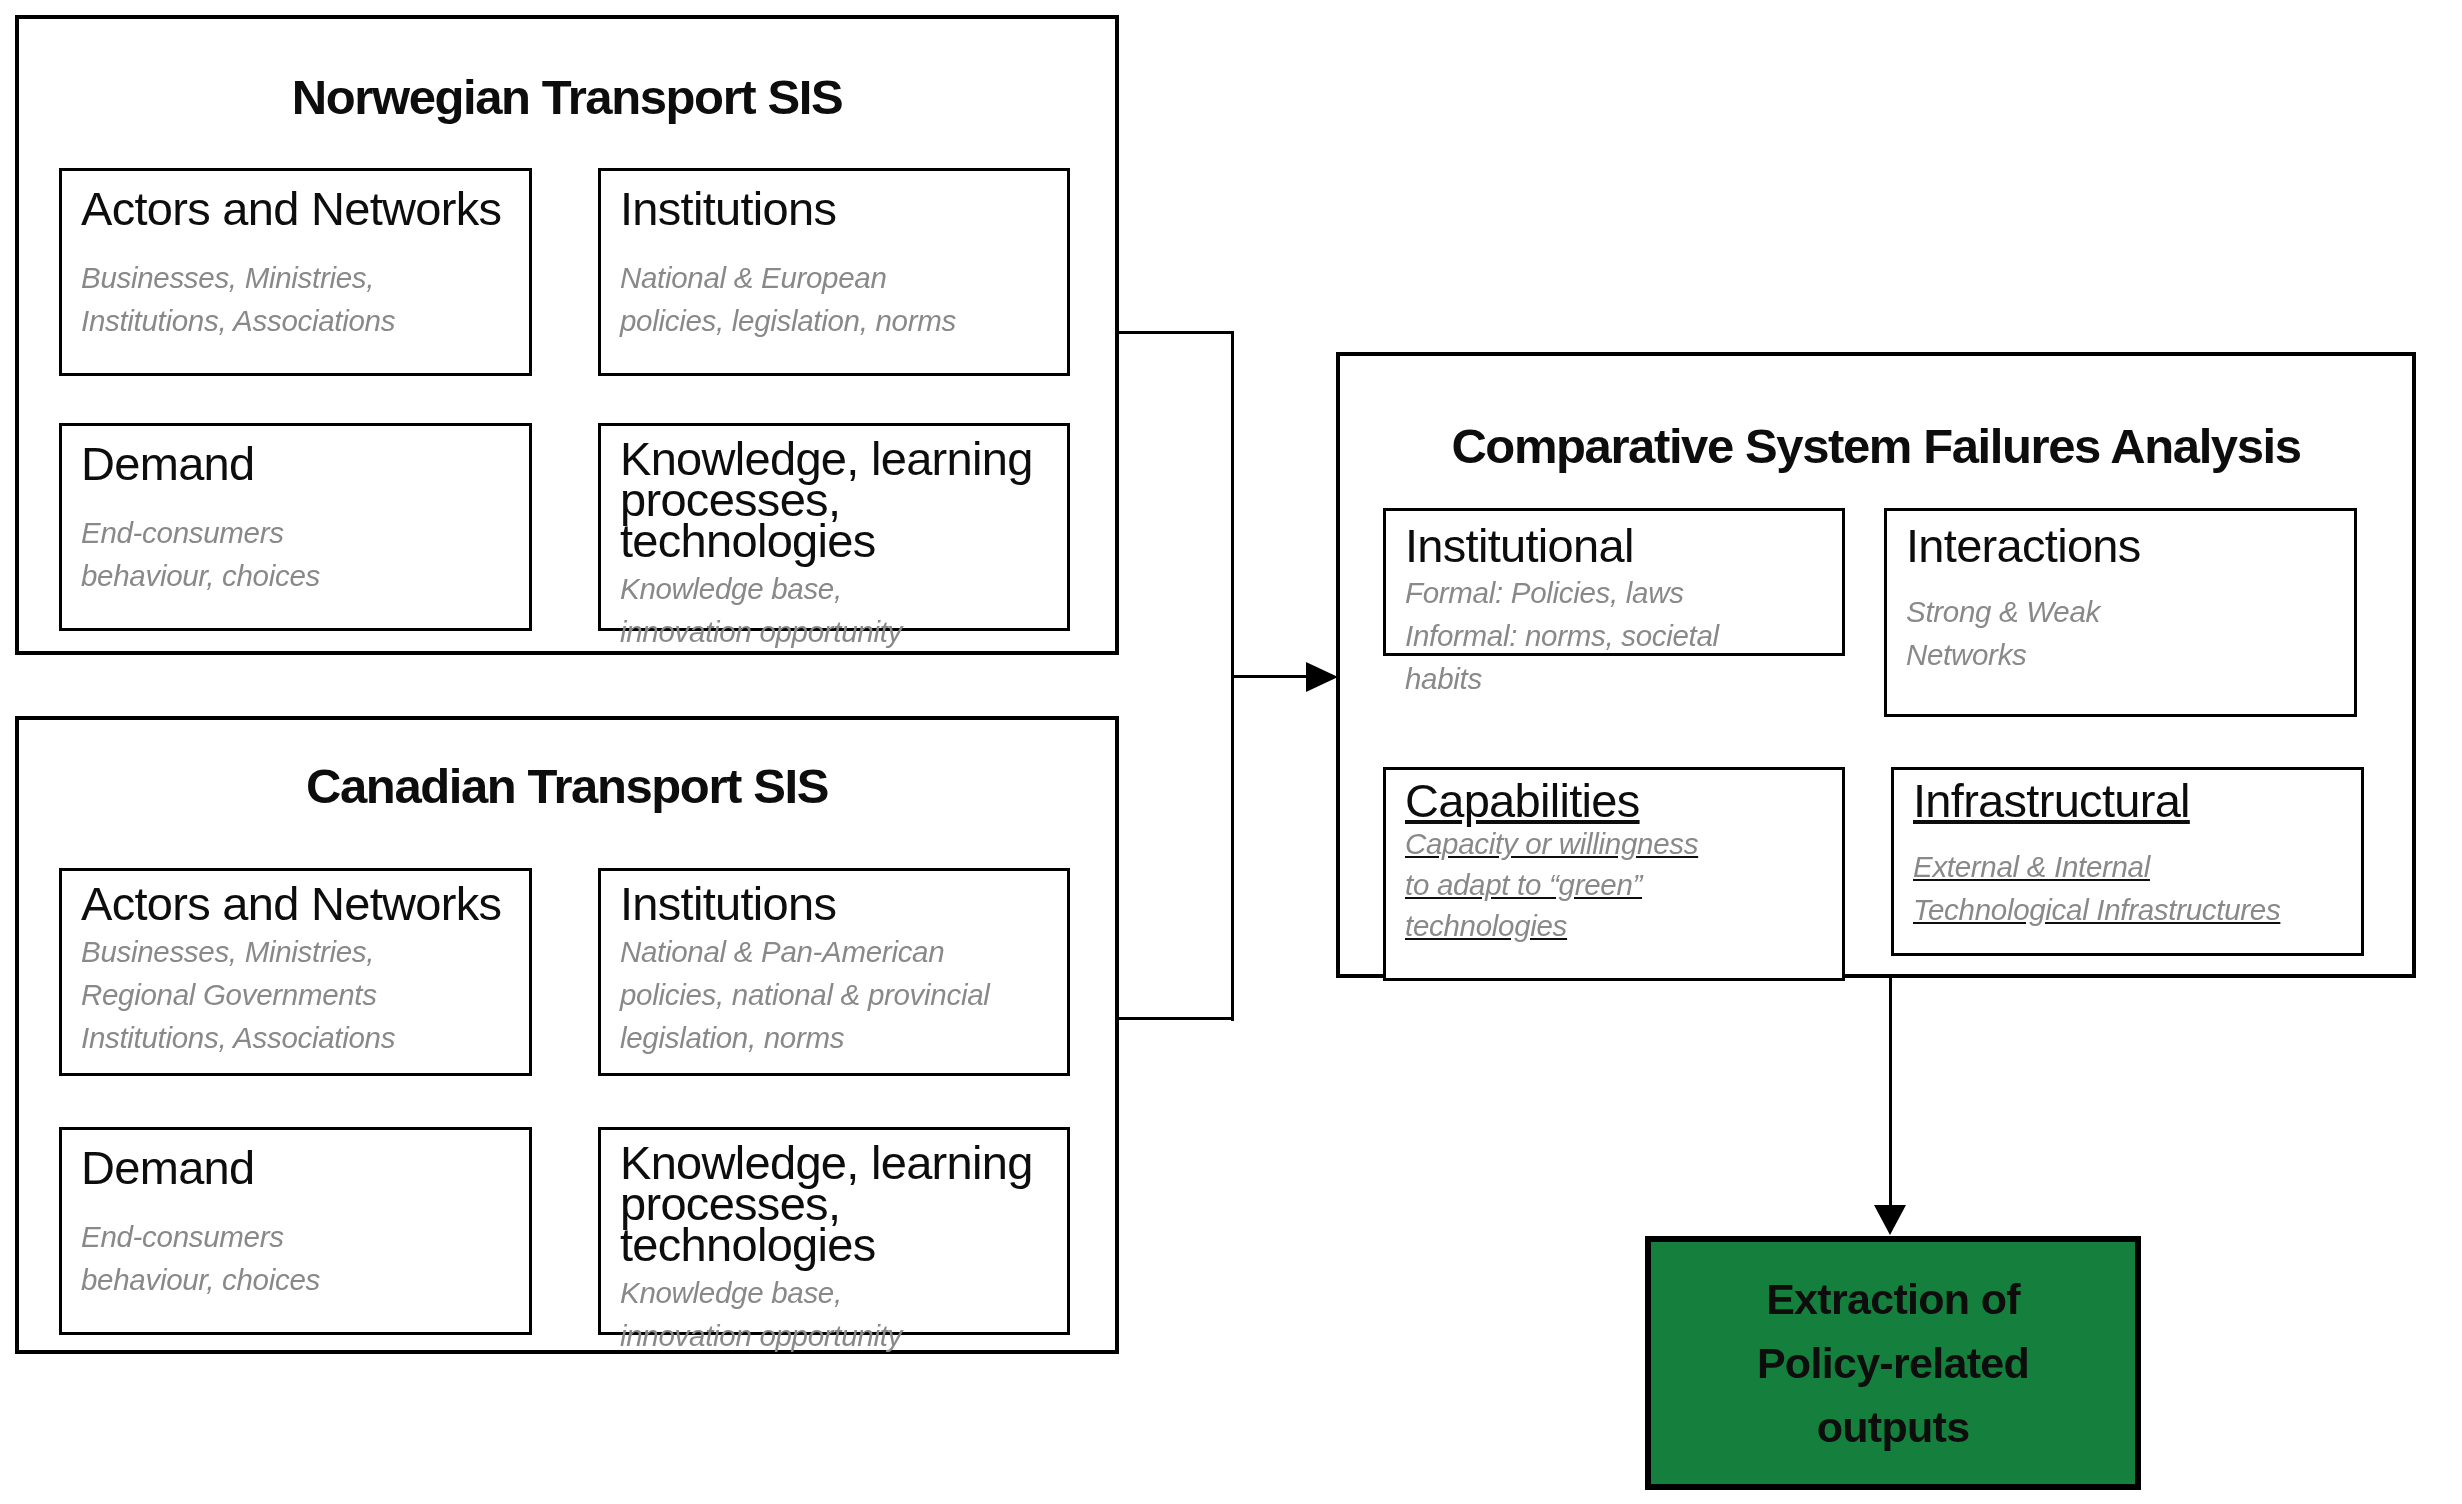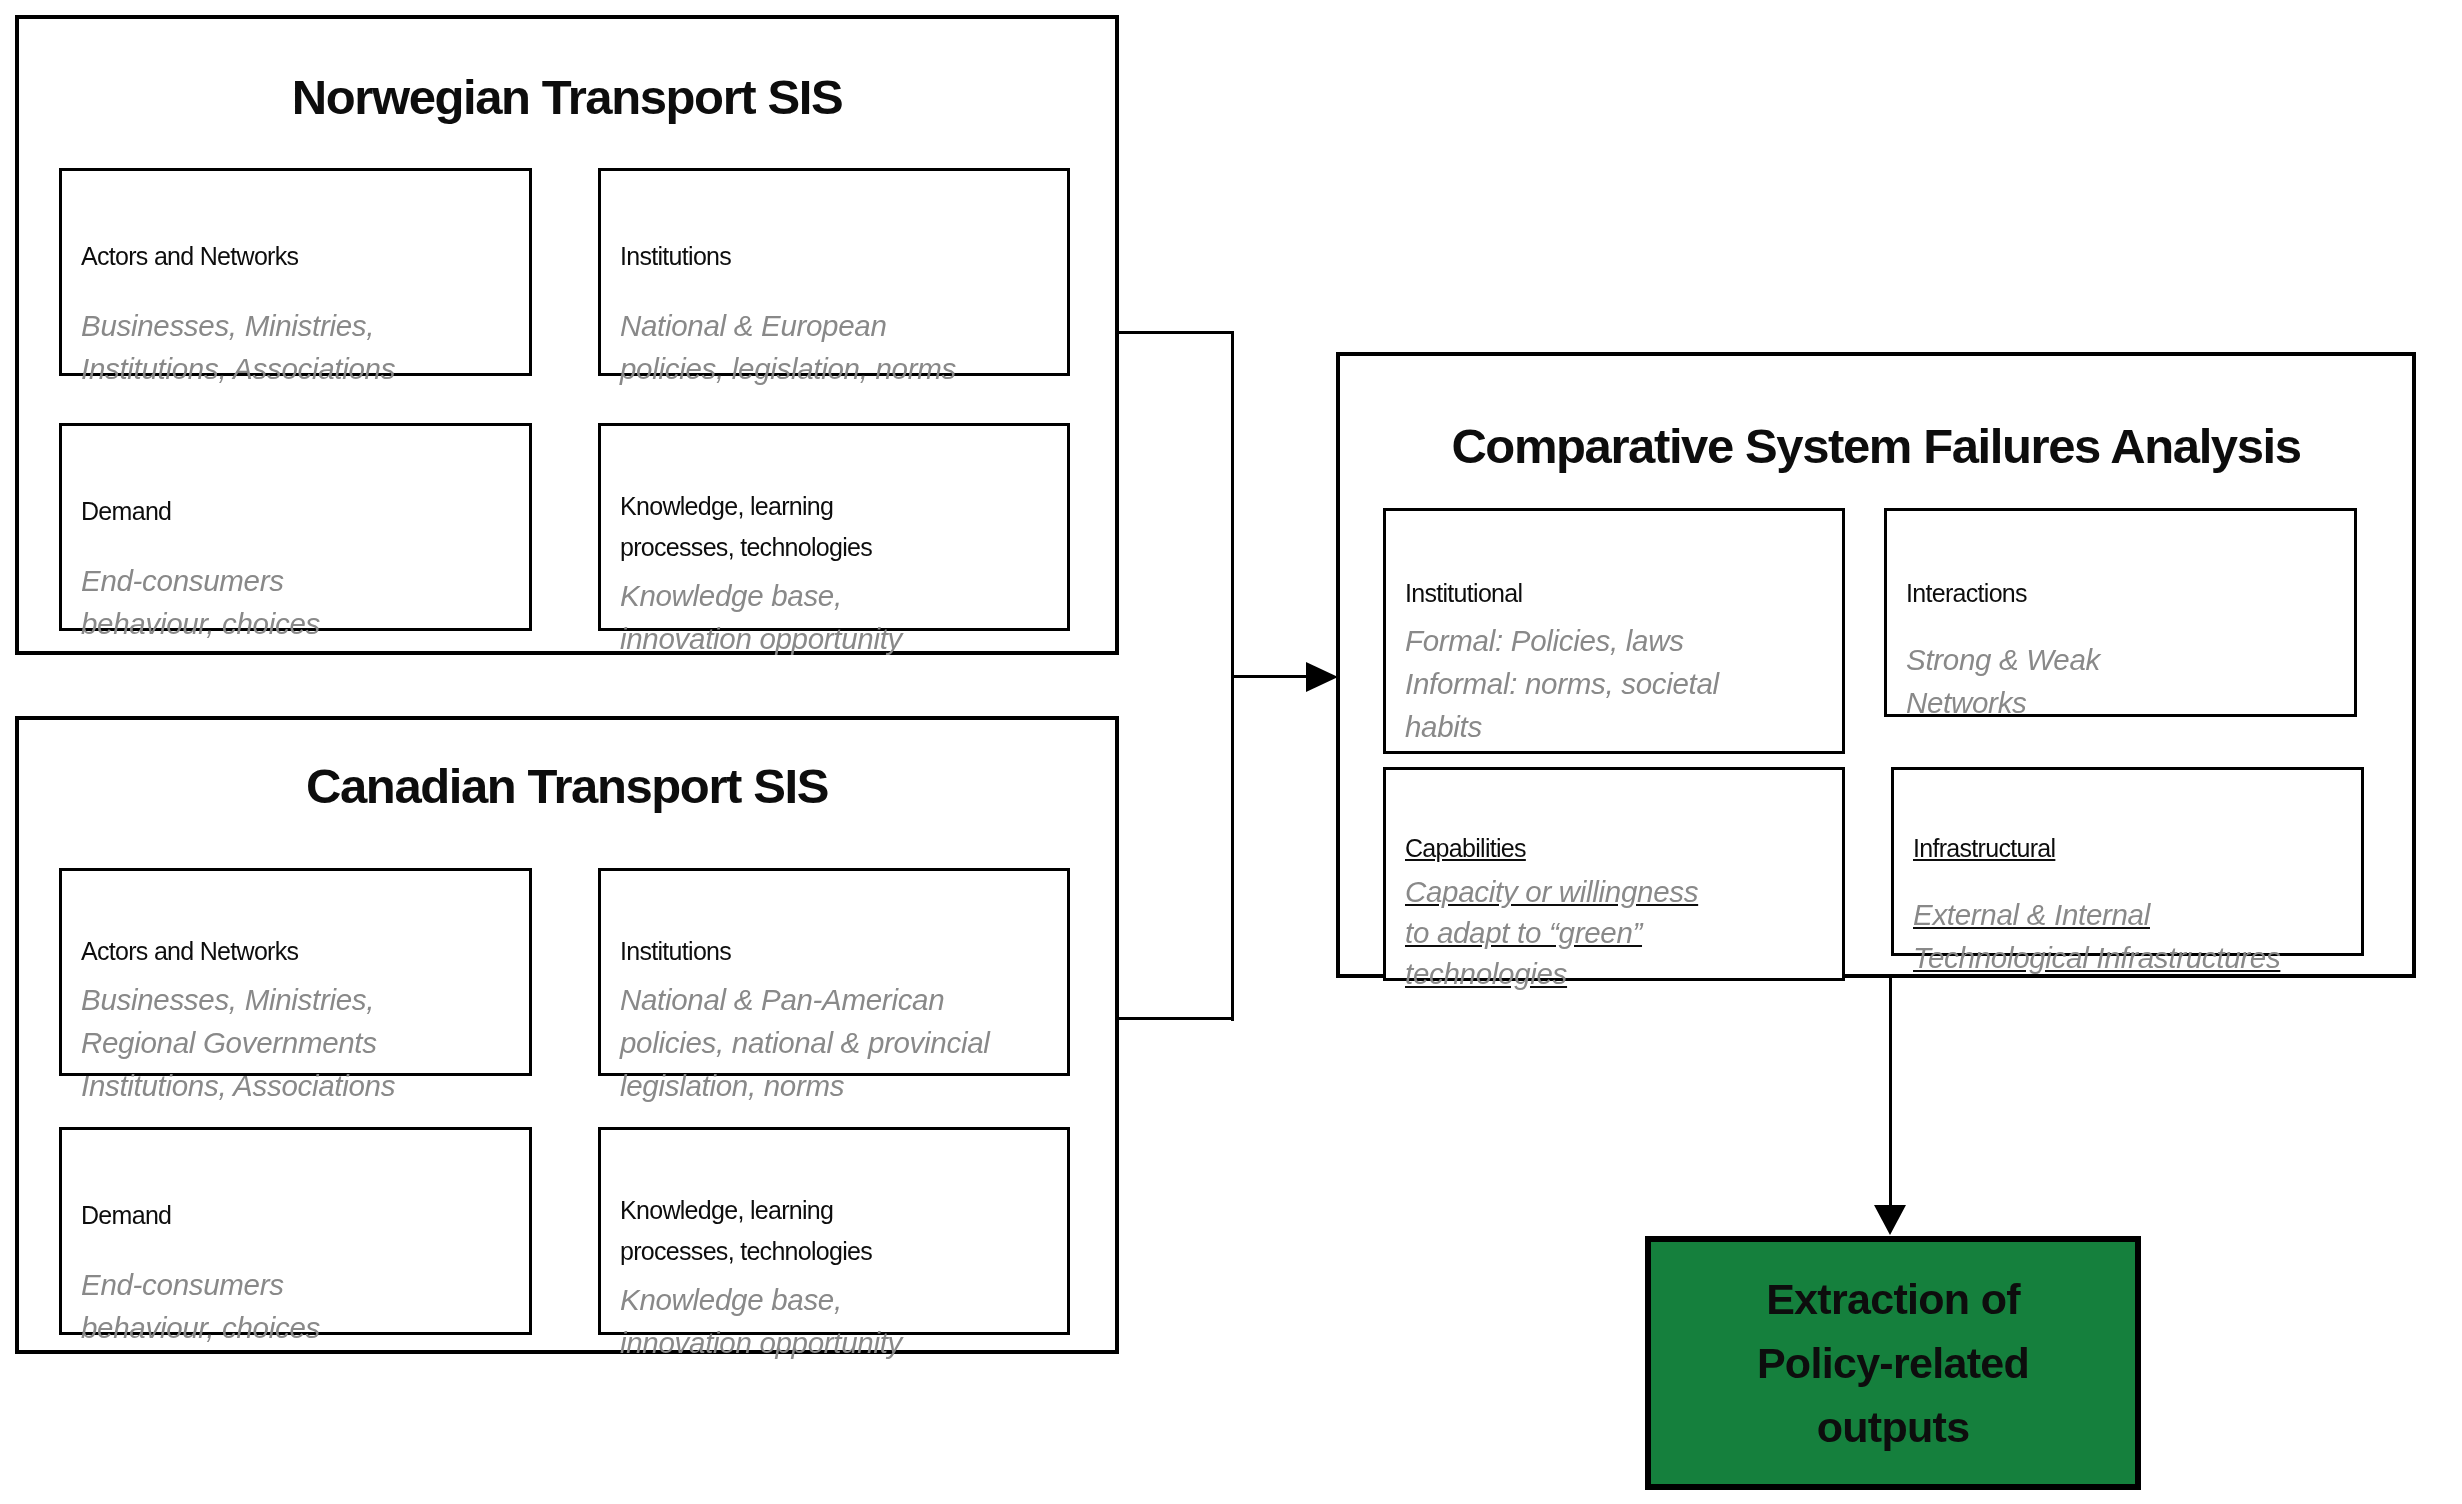--- a/index.html
+++ b/index.html
@@ -29,26 +29,25 @@
     left: 0;
     right: 0;
     text-align: center;
     font-size: 49px;
     font-weight: bold;
     letter-spacing: -1.4px;
     color: var(--ink, #0d0d0d);
     white-space: nowrap;
   }
   .heading {
-    font-size: 25px;
+    font-size: 47px;
     line-height: 41px;
     letter-spacing: -0.7px;
     color: var(--ink, #0d0d0d);
     white-space: pre-line;
-    margin-top: 48px;
   }
   .body-text {
     font-style: italic;
     font-size: 29.5px;
     line-height: 43px;
     letter-spacing: -0.3px;
     color: var(--muted, #898989);
     white-space: pre-line;
   }
   .gap-lg { margin-top: 27.4px; }
@@ -148,21 +147,21 @@
 
   <div class="line" style="left:1119px; top:331px; width:114px; height:3.4px;"></div>
   <div class="line" style="left:1119px; top:1017px; width:114px; height:3.4px;"></div>
   <div class="line" style="left:1231px; top:331px; width:3.4px; height:690px;"></div>
   <div class="line" style="left:1232px; top:675px; width:77px; height:3.4px;"></div>
   <div class="arrow-head right" style="left:1306px; top:662px;"></div>
 
   <div class="outer-box" style="left:1336px; top:352px; width:1080px; height:626px;">
     <div class="big-title" style="top:62px;">Comparative System Failures Analysis</div>
 
-    <div class="sub-box" style="left:43px; top:152px; width:462px; height:246px; padding-top:13.7px;">
+    <div class="sub-box" style="left:43px; top:152px; width:462px; height:148px; padding-top:13.7px;">
       <div class="heading">Institutional</div>
       <div class="body-text gap-sm">Formal: Policies, laws
 Informal: norms, societal
 habits</div>
     </div>
 
     <div class="sub-box" style="left:544px; top:152px; width:473px; height:209px; padding-top:13.7px;">
       <div class="heading">Interactions</div>
       <div class="body-text gap-md">Strong &amp; Weak
 Networks</div>

